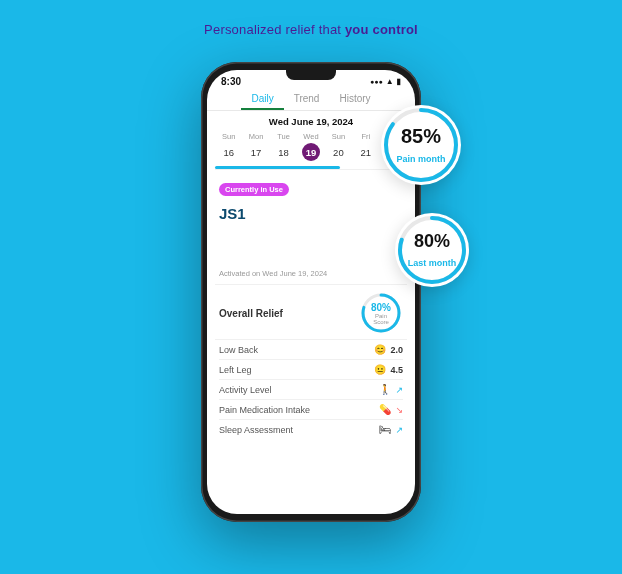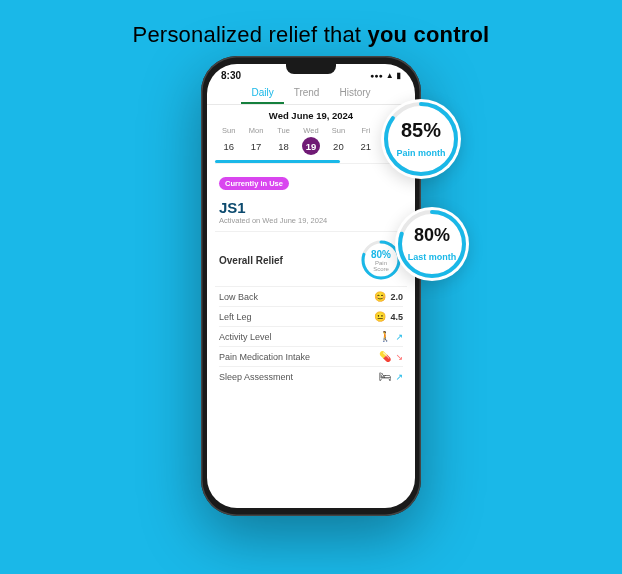--- a/index.html
+++ b/index.html
@@ -11,25 +11,25 @@
       font-family: -apple-system, BlinkMacSystemFont, 'Segoe UI', sans-serif;
       display: flex;
       flex-direction: column;
       align-items: center;
       justify-content: flex-start;
       overflow: hidden;
       position: relative;
     }
 
     .hero-text {
-      color: #000000;
-      font-size: 22px;
+      color: #4c1d95;
+      font-size: 13px;
       font-weight: 300;
       margin-top: 22px;
-      margin-bottom: 1px;
+      margin-bottom: 18px;
       letter-spacing: 0.2px;
     }
     .hero-text strong {
       font-weight: 700;
     }
 
     .phone-wrapper {
       position: relative;
       width: 220px;
       height: 460px;
@@ -175,20 +175,21 @@
       margin-bottom: 9px;
     }
     .program-name {
       font-size: 15px;
       font-weight: 700;
       color: #0c4a6e;
     }
     .program-sub {
       font-size: 7.5px;
       color: #999;
+      margin-top: 47px;
     }
 
     
     .relief-section {
       padding: 6px 12px 4px;
       display: flex;
       align-items: center;
       justify-content: space-between;
       flex-shrink: 0;
     }

